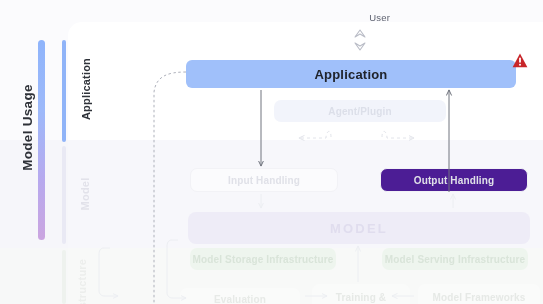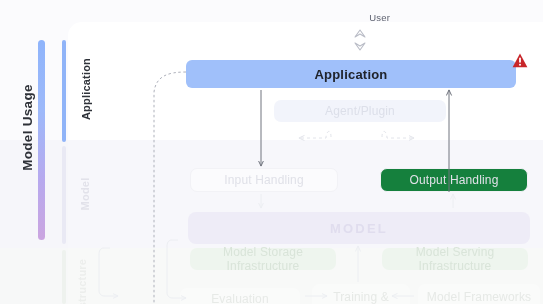--- a/index.html
+++ b/index.html
@@ -70,25 +70,25 @@
     background:#a0c0fa;border-radius:6px;
     display:flex;align-items:center;justify-content:center;
     font-size:13px;font-weight:600;color:#20242c;letter-spacing:.2px;
   }
   .warn-icon{position:absolute;left:512px;top:53px;width:16px;height:15px;}
 
   
   .gbox{
     position:absolute;border-radius:7px;
     display:flex;align-items:center;justify-content:center;
-    font-size:12px;font-weight:400;letter-spacing:.15px;text-align:center;
+    font-size:10px;font-weight:700;letter-spacing:.15px;text-align:center;
   }
   .agent{left:274px;top:100px;width:172px;height:22px;background:#f2f4fb;color:#dcdfe9;}
   .inhand{left:190px;top:168px;width:146px;height:22px;background:#fbfbfd;border:1px solid #f2f2f6;color:#e0e1e8;}
-  .outhand{left:380px;top:168px;width:146px;height:22px;background:#15803d;border:1px solid #f2f2f6;color:#e0e1e8;}
+  .outhand{left:380px;top:168px;width:146px;height:22px;background:#4c1d95;border:1px solid #f2f2f6;color:#e0e1e8;}
   .modelband{
     left:188px;top:212px;width:342px;height:32px;background:#eeecf7;border-radius:8px;
     font-size:13px;font-weight:700;letter-spacing:2.2px;color:#e0ddee;
   }
   .stor{left:190px;top:248px;width:146px;height:22px;background:#eef5ee;color:#d9e4d9;}
   .serv{left:382px;top:248px;width:146px;height:22px;background:#eef5ee;color:#d9e4d9;}
   .eval{left:180px;top:288px;width:120px;height:22px;background:#fafbfa;color:#e7eae7;}
   .train{left:312px;top:284px;width:98px;height:26px;background:#fafbfa;color:#e6e9e6;}
   .mfw{left:418px;top:284px;width:122px;height:26px;background:#fafbfa;color:#e6e9e6;}
 

